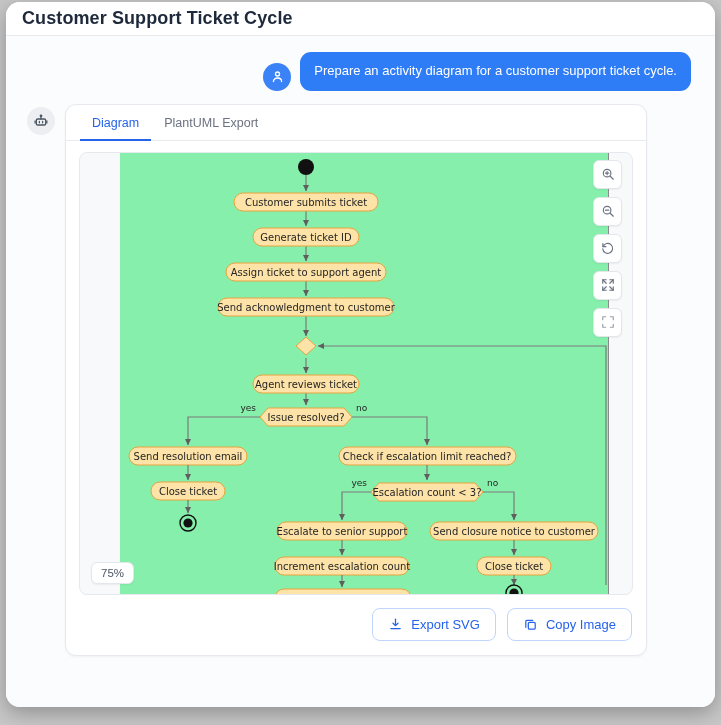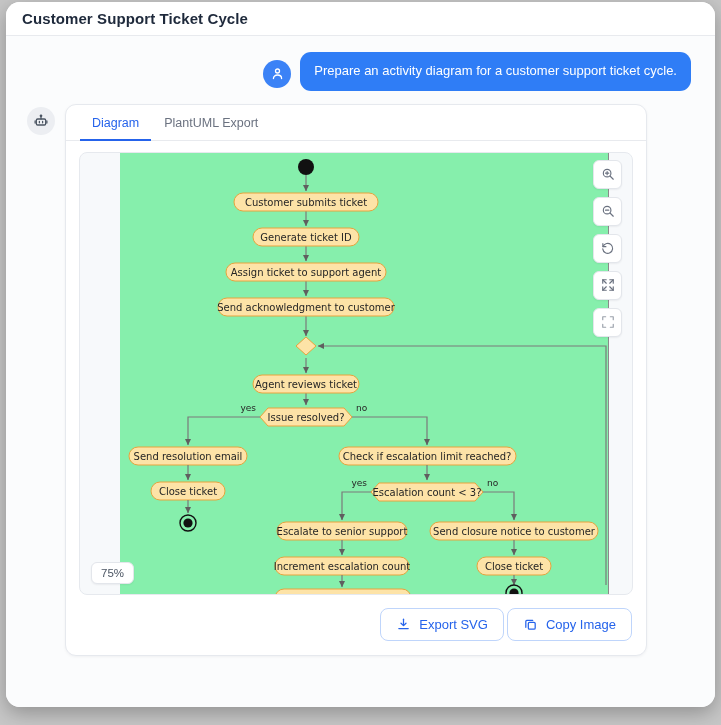--- a/index.html
+++ b/index.html
@@ -19,32 +19,32 @@
     overflow: hidden;
   }
   .titlebar {
     height: 33px;
     border-bottom: 1px solid #e8eaee;
     display: flex; align-items: center;
     padding: 0 0 0 16px;
     background: #ffffff;
   }
   .title {
-    font-size: 15px; font-weight: bold; color: #1e293b;
+    font-size: 18px; font-weight: bold; color: #1e293b;
     letter-spacing: 0.1px;
   }
   .body-area {
     position: relative;
     height: 671px;
     background: #fbfcfd;
   }
 
   
   .user-row {
-    display: flex; justify-content: flex-end; align-items: center;
+    display: flex; justify-content: flex-end; align-items: flex-end;
     padding: 16px 24px 0 0;
     gap: 9px;
   }
   .avatar-user {
     width: 28px; height: 28px; border-radius: 50%;
     background: #3b82f6;
     display: flex; align-items: center; justify-content: center;
     flex: 0 0 auto; margin-top: 5px;
   }
   .bubble-user {
@@ -127,21 +127,21 @@
     background: #ffffff;
     border: 1px solid #e3e6eb;
     border-radius: 6px;
     padding: 4px 9px;
     font-size: 11.5px; color: #4b5563;
     box-shadow: 0 1px 2px rgba(15,23,42,0.06);
     z-index: 5;
   }
 
   .actions {
-    display: flex; justify-content: flex-end; gap: 3px;
+    display: flex; justify-content: flex-end; gap: 11px;
     padding: 13px 14px 14px 0;
   }
   .act-btn {
     display: flex; align-items: center; gap: 8px;
     background: #ffffff;
     border: 1px solid #bfd5fb;
     color: #2563eb;
     border-radius: 8px;
     padding: 8px 15px;
     font-size: 13px;

